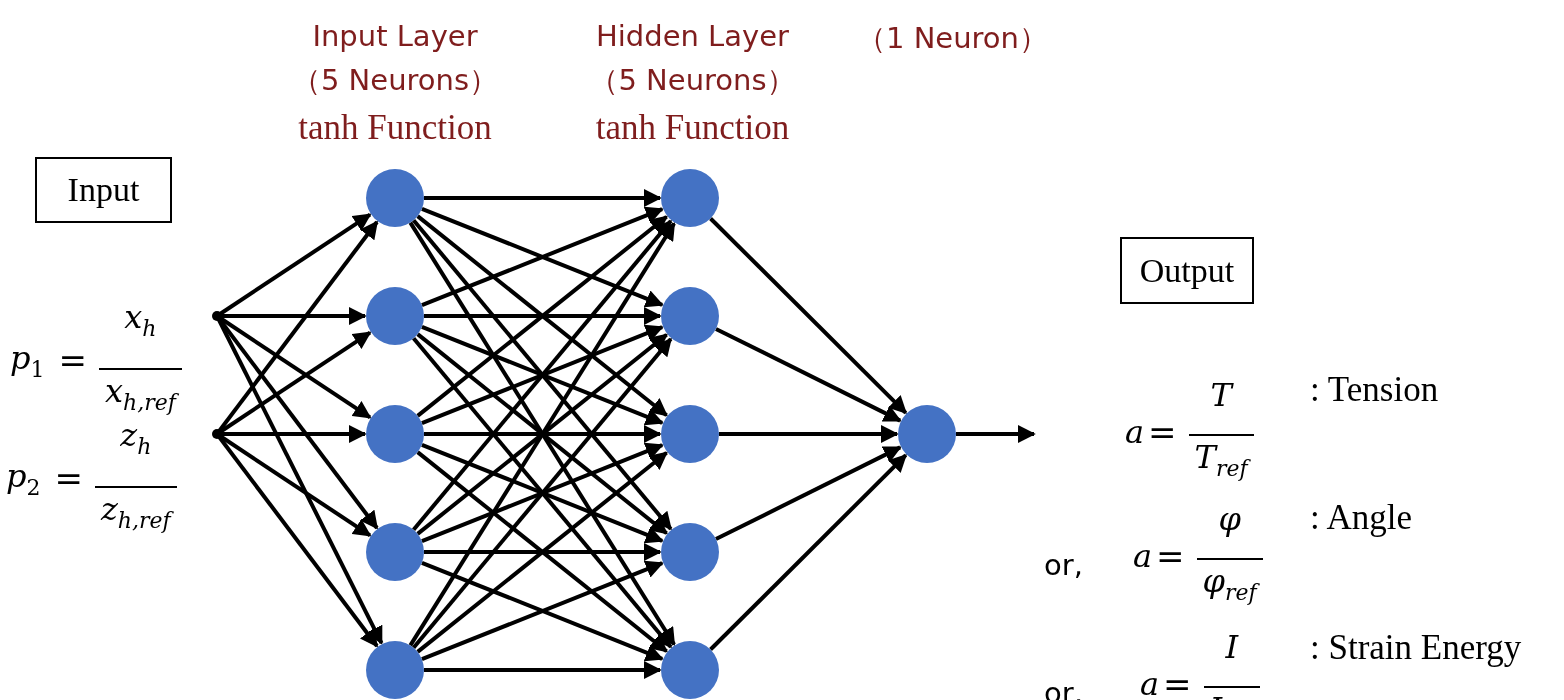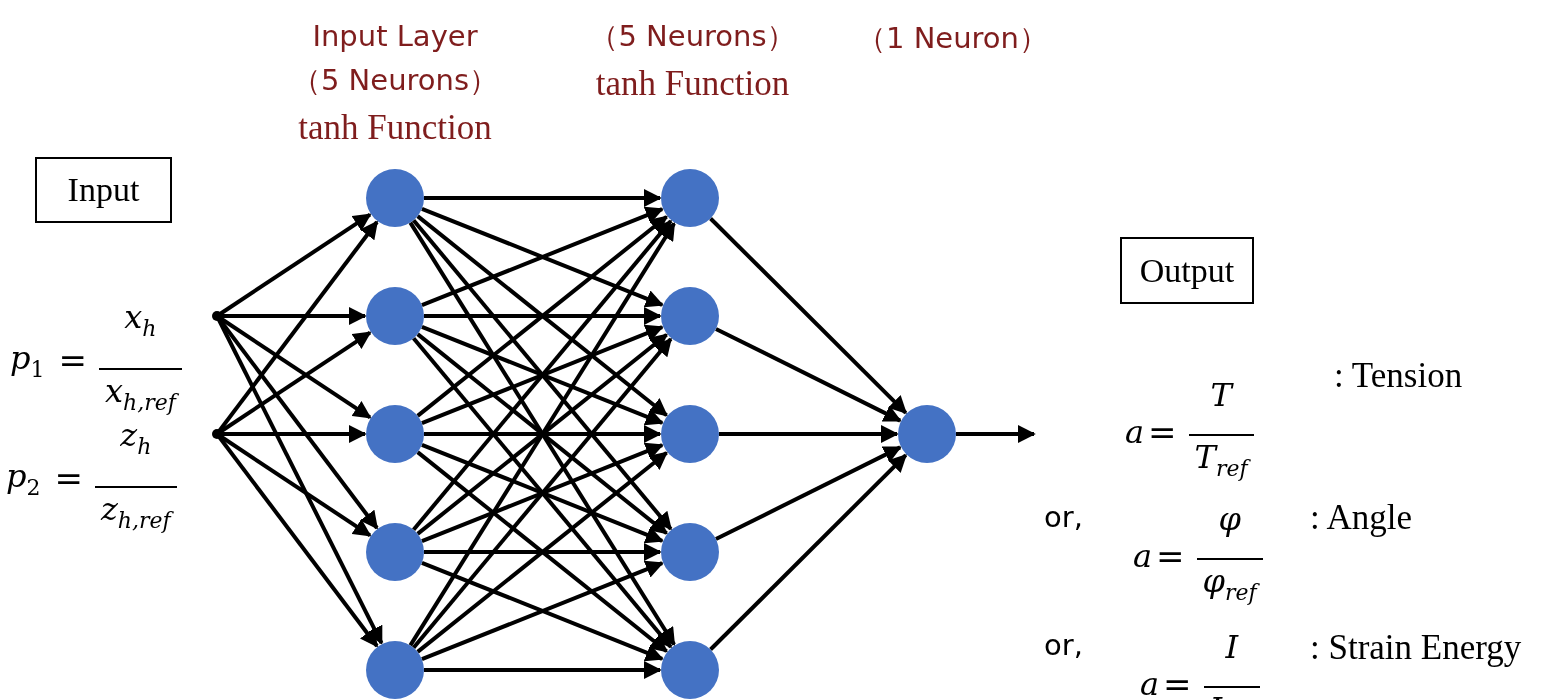--- a/index.html
+++ b/index.html
@@ -11,21 +11,21 @@
   .box { position: absolute; border: 2px solid #000; font-family: "Liberation Serif", serif; font-size: 34px; display: flex; align-items: center; justify-content: center; box-sizing: border-box; }
   .eq { position: absolute; font-family: "DejaVu Serif", serif; font-style: italic; font-size: 32px; display: flex; align-items: center; color: #000; margin-top: 28px; }
   .eq .sym { margin-right: 10px; }
   .eq .sub { font-size: 22px; vertical-align: -8px; }
   .eq .eqs { font-style: normal; margin: 0 12px 0 4px; font-size: 34px; }
   .frac { display: inline-flex; flex-direction: column; align-items: center; }
   .frac .num { padding: 0 6px 20px; line-height: 38px; }
   .frac .bar { height: 2px; background: #000; align-self: stretch; }
   .frac .den { padding: 2px 6px 0; line-height: 38px; }
   .desc { position: absolute; font-family: "Liberation Serif", serif; font-size: 35px; color: #000; white-space: nowrap; }
-  .or { position: absolute; font-family: "DejaVu Sans", sans-serif; font-size: 29px; color: #000; }
+  .or { position: absolute; font-family: "DejaVu Sans", sans-serif; font-size: 29px; color: #000; margin-top: 48px; }
 </style>
 </head>
 <body>
 
 <svg id="canvas" width="1564" height="700">
   <defs>
     <marker id="arrow" viewBox="0 0 10 10" refX="9" refY="5" markerWidth="4.5" markerHeight="4.5" orient="auto-start-reverse">
       <path d="M0,0 L10,5 L0,10 z" fill="#000"></path>
     </marker>
   </defs>
@@ -88,20 +88,21 @@
       <circle cx="927" cy="434" r="29" fill="#4472C4"></circle>
     </g>
 </svg>
 
 <div class="hdr" style="left:290px; top:14px; width:210px;">
   <span class="l1">Input Layer</span>
   <span class="l2">（5 Neurons）</span>
   <span class="l3">tanh Function</span>
 </div>
 <div class="hdr" style="left:585px; top:14px; width:215px;">
+  <span class="l1">Hidden Layer</span>
   <span class="l2">（5 Neurons）</span>
   <span class="l3">tanh Function</span>
 </div>
 <div class="hdr" style="left:830px; top:16px; width:245px;">
   <span class="l2">（1 Neuron）</span>
 </div>
 
 <div class="box" style="left:35px; top:157px; width:137px; height:66px;">Input</div>
 
 <div class="eq" style="left:10px; top:270px;">
@@ -127,21 +128,21 @@
 
 <div class="eq" style="left:1125px; top:348px;">
   <span>a</span>
   <span class="eqs">=</span>
   <span class="frac">
     <span class="num"><span>T</span></span>
     <span class="bar"></span>
     <span class="den"><span>T</span><span class="sub">ref</span></span>
   </span>
 </div>
-<div class="desc" style="left:1310px; top:356px;margin-left:24px;">: Tension</div>
+<div class="desc" style="left:1310px; top:370px;">: Tension</div>
 
 <div class="or" style="left:1044px; top:500px;">or,</div>
 <div class="eq" style="left:1133px; top:472px;">
   <span>a</span>
   <span class="eqs">=</span>
   <span class="frac">
     <span class="num"><span>φ</span></span>
     <span class="bar"></span>
     <span class="den"><span>φ</span><span class="sub">ref</span></span>
   </span>

